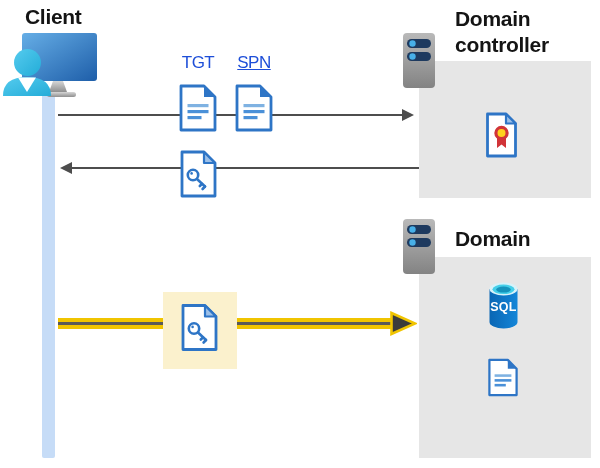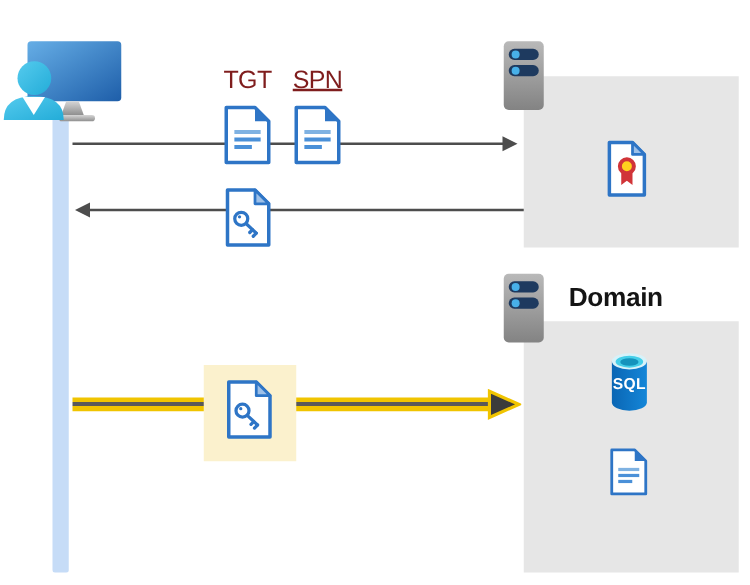--- a/index.html
+++ b/index.html
@@ -13,21 +13,21 @@
     --cert-gold:#ffd21e;
     --server-navy:#1e3a5f;
     --text-dark:#141414;
     --text-gray:#3b3b3b;
   }
   *{margin:0;padding:0;box-sizing:border-box;}
   body{background:#fff;font-family:"Liberation Sans",sans-serif;}
   .stage{position:relative;width:600px;height:468px;background:#fff;overflow:hidden;}
 
   .title{position:absolute;font-weight:700;font-size:21px;line-height:26px;color:var(--text-dark);letter-spacing:-0.3px;}
-  .ticket-label{position:absolute;font-size:20px;color:#7f1d1d;text-align:center;letter-spacing:-0.5px;}
+  .ticket-label{position:absolute;font-size:17px;color:#1d4ed8;text-align:center;letter-spacing:-0.5px;}
   .keytab-label{position:absolute;font-size:22px;color:var(--text-gray);text-align:center;}
 
   .gray-box{position:absolute;background:var(--box-gray);z-index:1;}
   .lifeline{position:absolute;left:42px;top:94px;width:13px;height:364px;background:var(--lifeline-blue);border-radius:2px;z-index:1;}
 
   .hline{position:absolute;height:2px;background:var(--arrow-gray);z-index:2;}
   .arrowhead-right{position:absolute;width:0;height:0;border-top:6px solid transparent;border-bottom:6px solid transparent;border-left:12px solid var(--arrow-gray);z-index:2;}
   .arrowhead-left{position:absolute;width:0;height:0;border-top:6px solid transparent;border-bottom:6px solid transparent;border-right:12px solid var(--arrow-gray);z-index:2;}
 
   .yellow-band{position:absolute;left:58px;top:318px;width:334px;height:11px;z-index:2;
@@ -180,18 +180,20 @@
   </svg>
 
   <svg class="icon" style="left:487px;top:354px;" width="32" height="47" viewBox="0 0 40 48">
     <path class="doc-outline" d="M3,2 H26 L37,13 V46 H3 Z"></path>
     <path class="doc-fold" d="M26,2 V13 H37 Z"></path>
     <rect class="doc-line-light" x="9.5" y="20" width="21" height="3.2"></rect>
     <rect class="doc-line" x="9.5" y="26" width="21" height="3.2"></rect>
     <rect class="doc-line" x="9.5" y="32" width="14" height="3.2"></rect>
   </svg>
 
+  <div class="title" style="left:25px;top:4px;">Client</div>
+  <div class="title" style="left:455px;top:6px;width:122px;">Domain controller</div>
   <div class="title" style="left:455px;top:226px;width:140px;">Domain server</div>
   <div class="ticket-label" style="left:178px;top:53px;width:40px;">TGT</div>
   <div class="ticket-label" style="left:234px;top:53px;width:40px;text-decoration:underline;">SPN</div>
   <div class="keytab-label" style="left:419px;top:410px;width:172px;">mssql.keytab</div>
 
 </div>
 
 </body></html>

